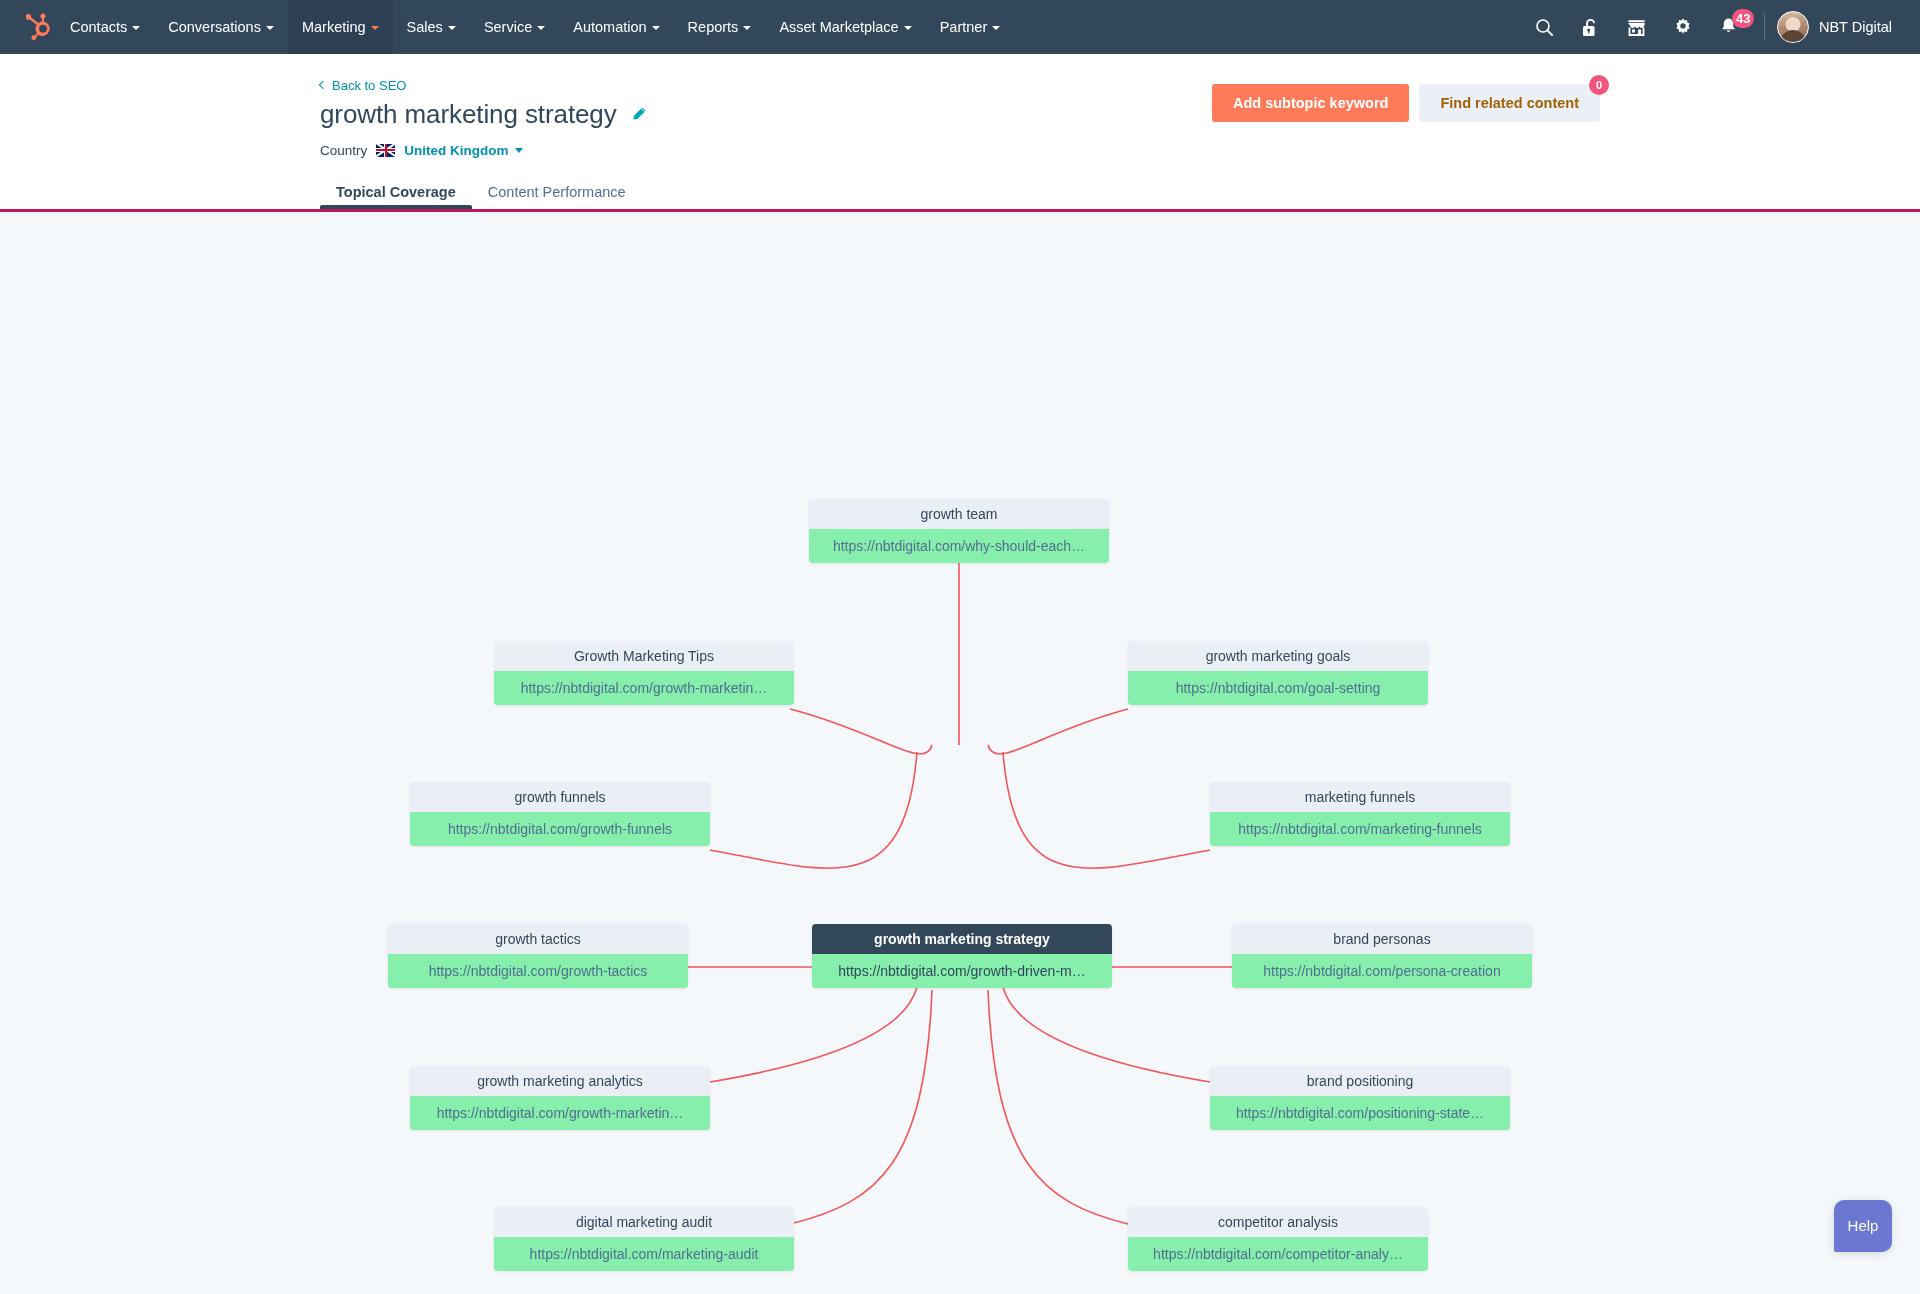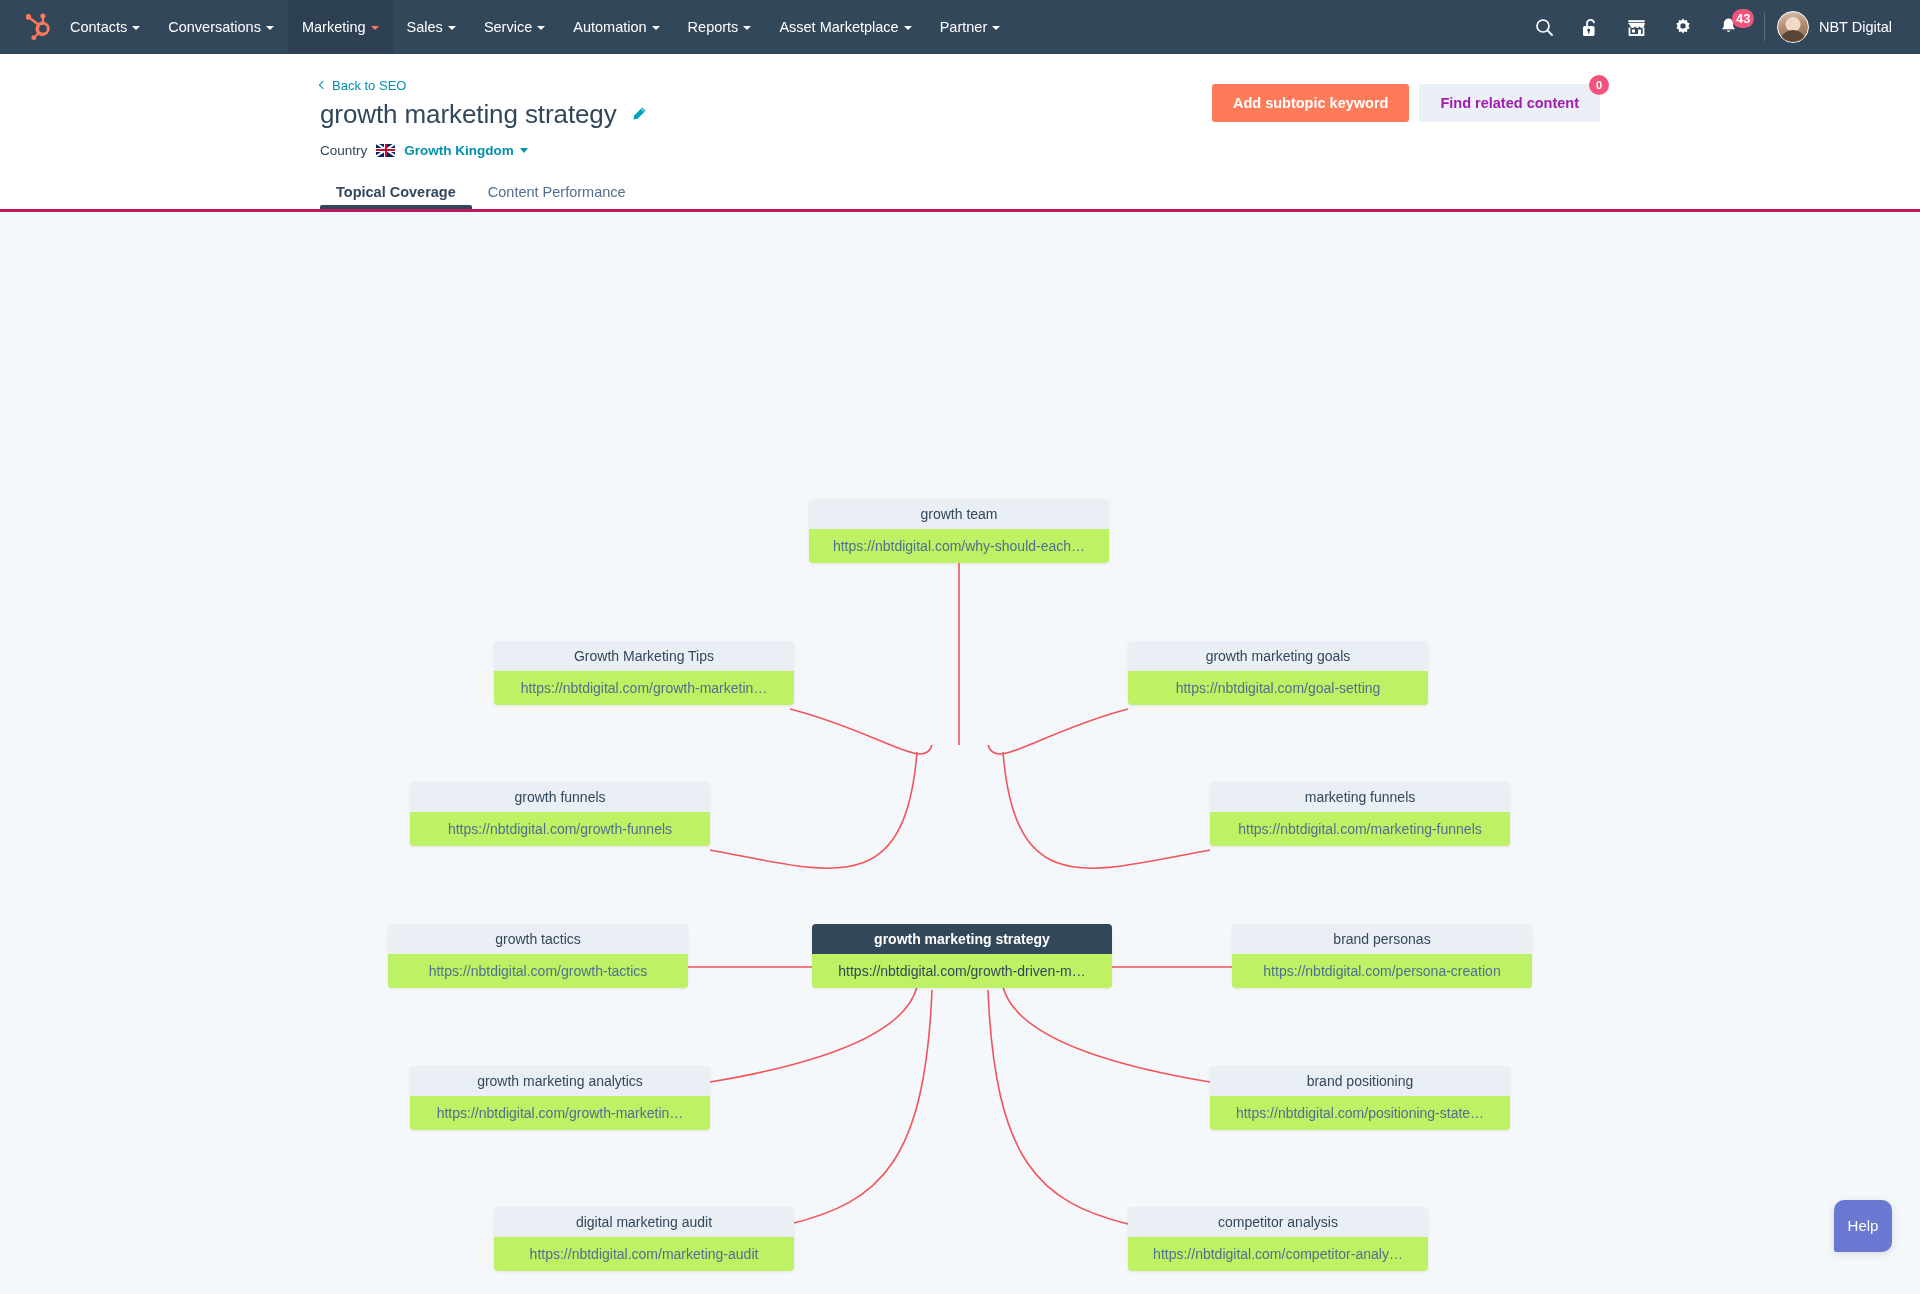--- a/index.html
+++ b/index.html
@@ -172,21 +172,21 @@
   }
   .btn {
     border:none; border-radius:3px;
     font-size:14.5px; font-weight:600;
     padding: 11px 21px;
     cursor:pointer;
     font-family:"Liberation Sans", sans-serif;
     white-space:nowrap;
   }
   .btn-primary { background:#ff7a59; color:#fff; }
-  .btn-disabled { background:#eaf0f6; color:#a21caf; cursor:default; position:relative; }
+  .btn-disabled { background:#eaf0f6; color:#a16207; cursor:default; position:relative; }
   .btn-wrap { position:relative; }
   .count-badge {
     position:absolute; top:-9px; right:-9px;
     min-width:20px; height:20px; border-radius:10px;
     background:#f2547d; color:#fff;
     font-size:11px; font-weight:bold;
     display:flex; align-items:center; justify-content:center;
     padding:0 5px;
   }
   .tabs {
@@ -234,21 +234,21 @@
     background:#eaeff5;
     color:#33475b;
     font-size:14px;
     text-align:center;
     padding:7px 10px;
     white-space:nowrap;
     overflow:hidden;
     text-overflow:ellipsis;
   }
   .node .url {
-    background:#bef264;
+    background:#86efac;
     color:#516f90;
     font-size:14px;
     text-align:center;
     padding:9px 10px;
     white-space:nowrap;
     overflow:hidden;
     text-overflow:ellipsis;
   }
   .node.center { z-index:6; }
   .node.center .kw {
@@ -385,21 +385,21 @@
       <span class="country-label">Country</span>
       <span class="flag">
         <i class="d1"></i>
           <i class="d2"></i>
           <i class="cv"></i>
           <i class="ch"></i>
           <i class="cv2"></i>
           <i class="ch2"></i>
       </span>
       <span class="country-value">
-        <span>Growth Kingdom</span>
+        <span>United Kingdom</span>
         <i class="caret-dn"></i>
       </span>
     </div>
     <div class="header-actions">
       <button class="btn btn-primary">Add subtopic keyword</button>
       <div class="btn-wrap">
         <button class="btn btn-disabled">Find related content</button>
         <span class="count-badge">0</span>
       </div>
     </div>

